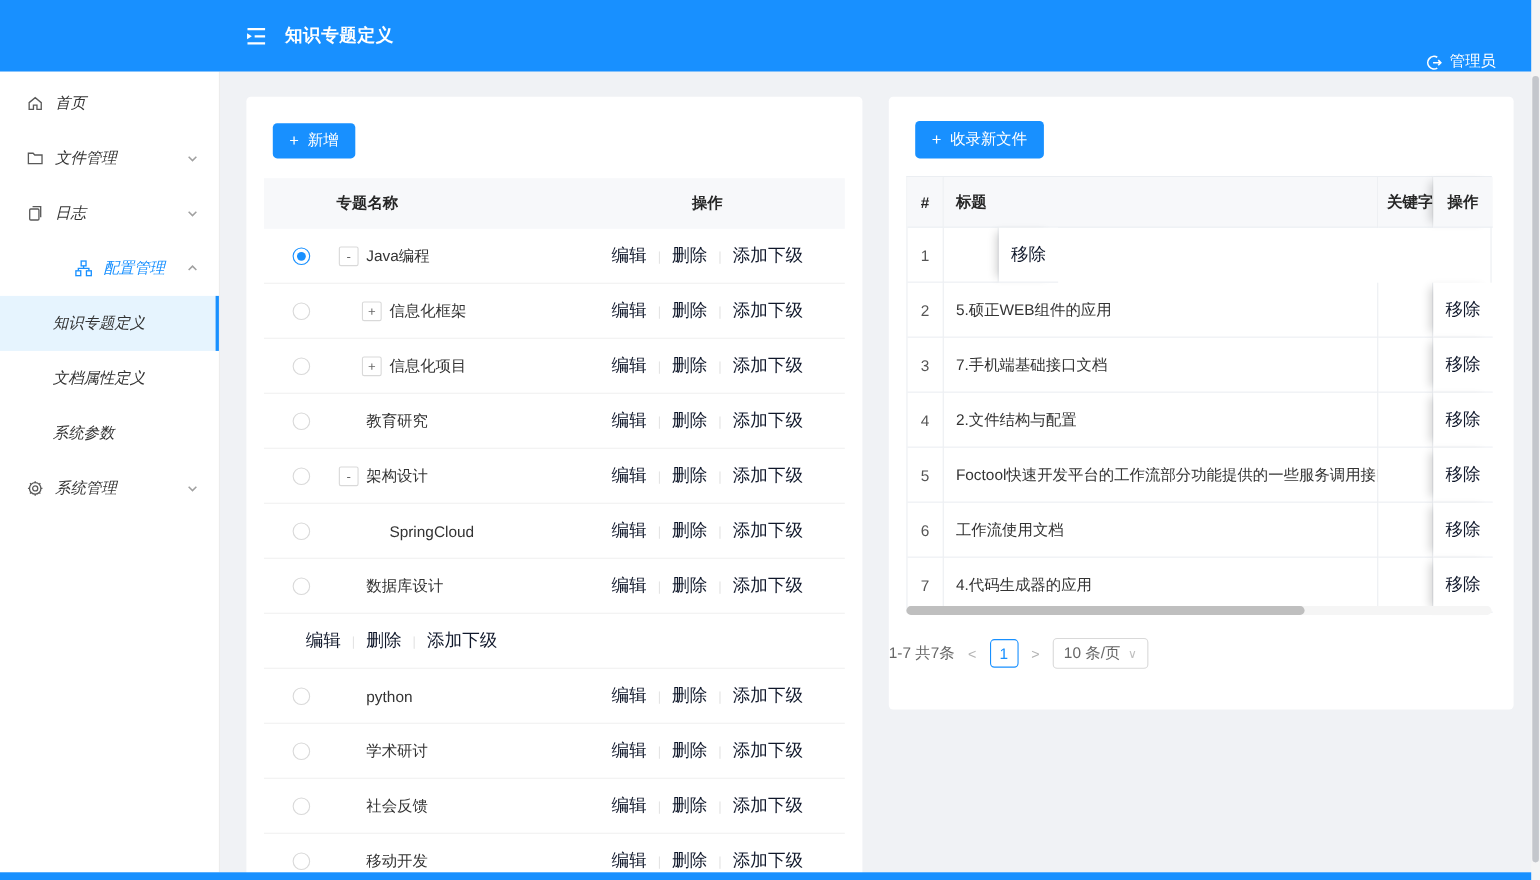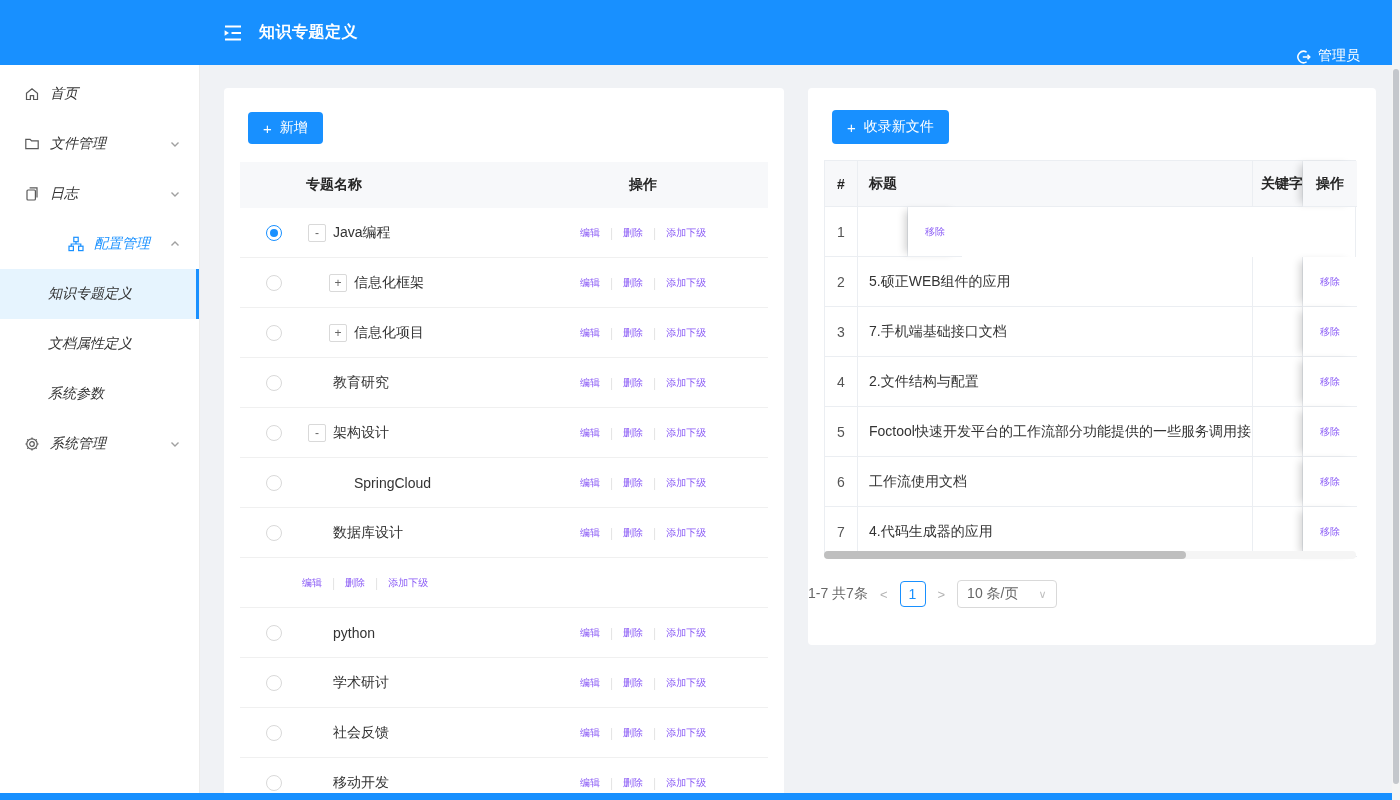--- a/index.html
+++ b/index.html
@@ -37,42 +37,42 @@
   .trow { display:flex; align-items:center; height:50px; border-bottom:1px solid #f0f0f0; font-size:14px; color:#333; }
   .trow .tleft { flex:1; display:flex; align-items:center; }
   .radio { width:16px; height:16px; border-radius:50%; border:1px solid #d9d9d9; margin-left:26px; background:#fff; flex:none; display:flex; align-items:center; justify-content:center; cursor:pointer; }
   .radio.sel { border-color:#1890ff; }
   .radio.sel::after { content:""; width:8px; height:8px; border-radius:50%; background:#1890ff; }
   .indent { flex:none; }
   .expander { flex:none; width:18px; height:18px; border:1px solid #d9d9d9; border-radius:2px; background:#fff; color:#666; font-size:12px; line-height:16px; text-align:center; margin-left:26px; margin-right:7px; cursor:pointer; }
   .exp-spacer { flex:none; width:18px; height:18px; margin-left:26px; margin-right:7px; }
   .tname { white-space:nowrap; }
   .tops { width:250px; display:flex; align-items:center; justify-content:center; white-space:nowrap; }
-  .lnk { color:#8b5cf6; font-size:10px; text-decoration:none; cursor:pointer; }
+  .lnk { color:#0f172a; font-size:16px; text-decoration:none; cursor:pointer; }
   .sep { color:#e4e4e4; margin:0 10px; font-size:12px; }
 
   
   .d-table { margin:16px 16px 0 16px; width:532px; border:1px solid #ebeef2; border-bottom:none; }
   .d-row { display:flex; align-items:stretch; }
   .d-cell { border-right:1px solid #ebeef2; border-bottom:1px solid #ebeef2; display:flex; align-items:center; font-size:14px; color:#333; height:50px; overflow:hidden; }
   .d-row.head .d-cell { background:#f7f8fa; font-weight:700; color:#262626; height:46px; }
   .c-idx { width:33px; justify-content:center; color:#555; flex:none; }
   .c-title { width:395px; padding-left:11px; white-space:nowrap; flex:none; }
   .c-kw { width:50px; padding-left:8px; white-space:nowrap; flex:none; }
   .c-op { width:54px; justify-content:center; flex:none; border-right:none; box-shadow:-7px 0 8px -4px rgba(0,0,0,0.18); position:relative; z-index:1; background:#fff; }
   .d-row.head .c-op { background:#f7f8fa; }
 
   .h-scroll { margin:-6px 16px 0 16px; width:532px; height:8px; background:#f5f5f5; border-radius:4px; position:relative; z-index:2; }
   .h-scroll .thumb { position:absolute; left:0; top:0; height:8px; width:362px; background:#bfbfbf; border-radius:4px; cursor:pointer; }
 
   
   .pager { margin:21px 28px 0 0; display:flex; justify-content:flex-start; align-items:center; font-size:14px; color:#666; gap:10px; }
   .pg-arrow { color:#b3b3b3; font-size:13px; cursor:pointer; padding:0 2px; }
   .pg-page { width:26px; height:26px; border:1px solid #1890ff; border-radius:4px; color:#1890ff; display:flex; align-items:center; justify-content:center; background:#fff; cursor:pointer; }
-  .pg-size { height:28px; border:1px solid #d9d9d9; border-radius:4px; background:#fff; display:flex; align-items:center; gap:20px; padding:0 9px; color:#666; cursor:pointer; }
+  .pg-size { height:28px; border:1px solid #d9d9d9; border-radius:4px; background:#fff; display:flex; align-items:center; gap:7px; padding:0 9px; color:#666; cursor:pointer; }
   .pg-size .chev { color:#bfbfbf; font-size:11px; }
 
   
   .bottom-bar { position:absolute; left:0; bottom:0; width:1400px; height:7px; background:#1890ff; z-index:6; }
   .v-scroll { position:absolute; right:0; top:0; width:8px; height:800px; background:#f4f4f4; z-index:9; }
   .v-scroll .thumb { position:absolute; left:1px; top:69px; width:6px; height:715px; background:#c4c7cc; border-radius:3px; cursor:pointer; }
 
   svg { display:block; }
 </style>
 </head>

